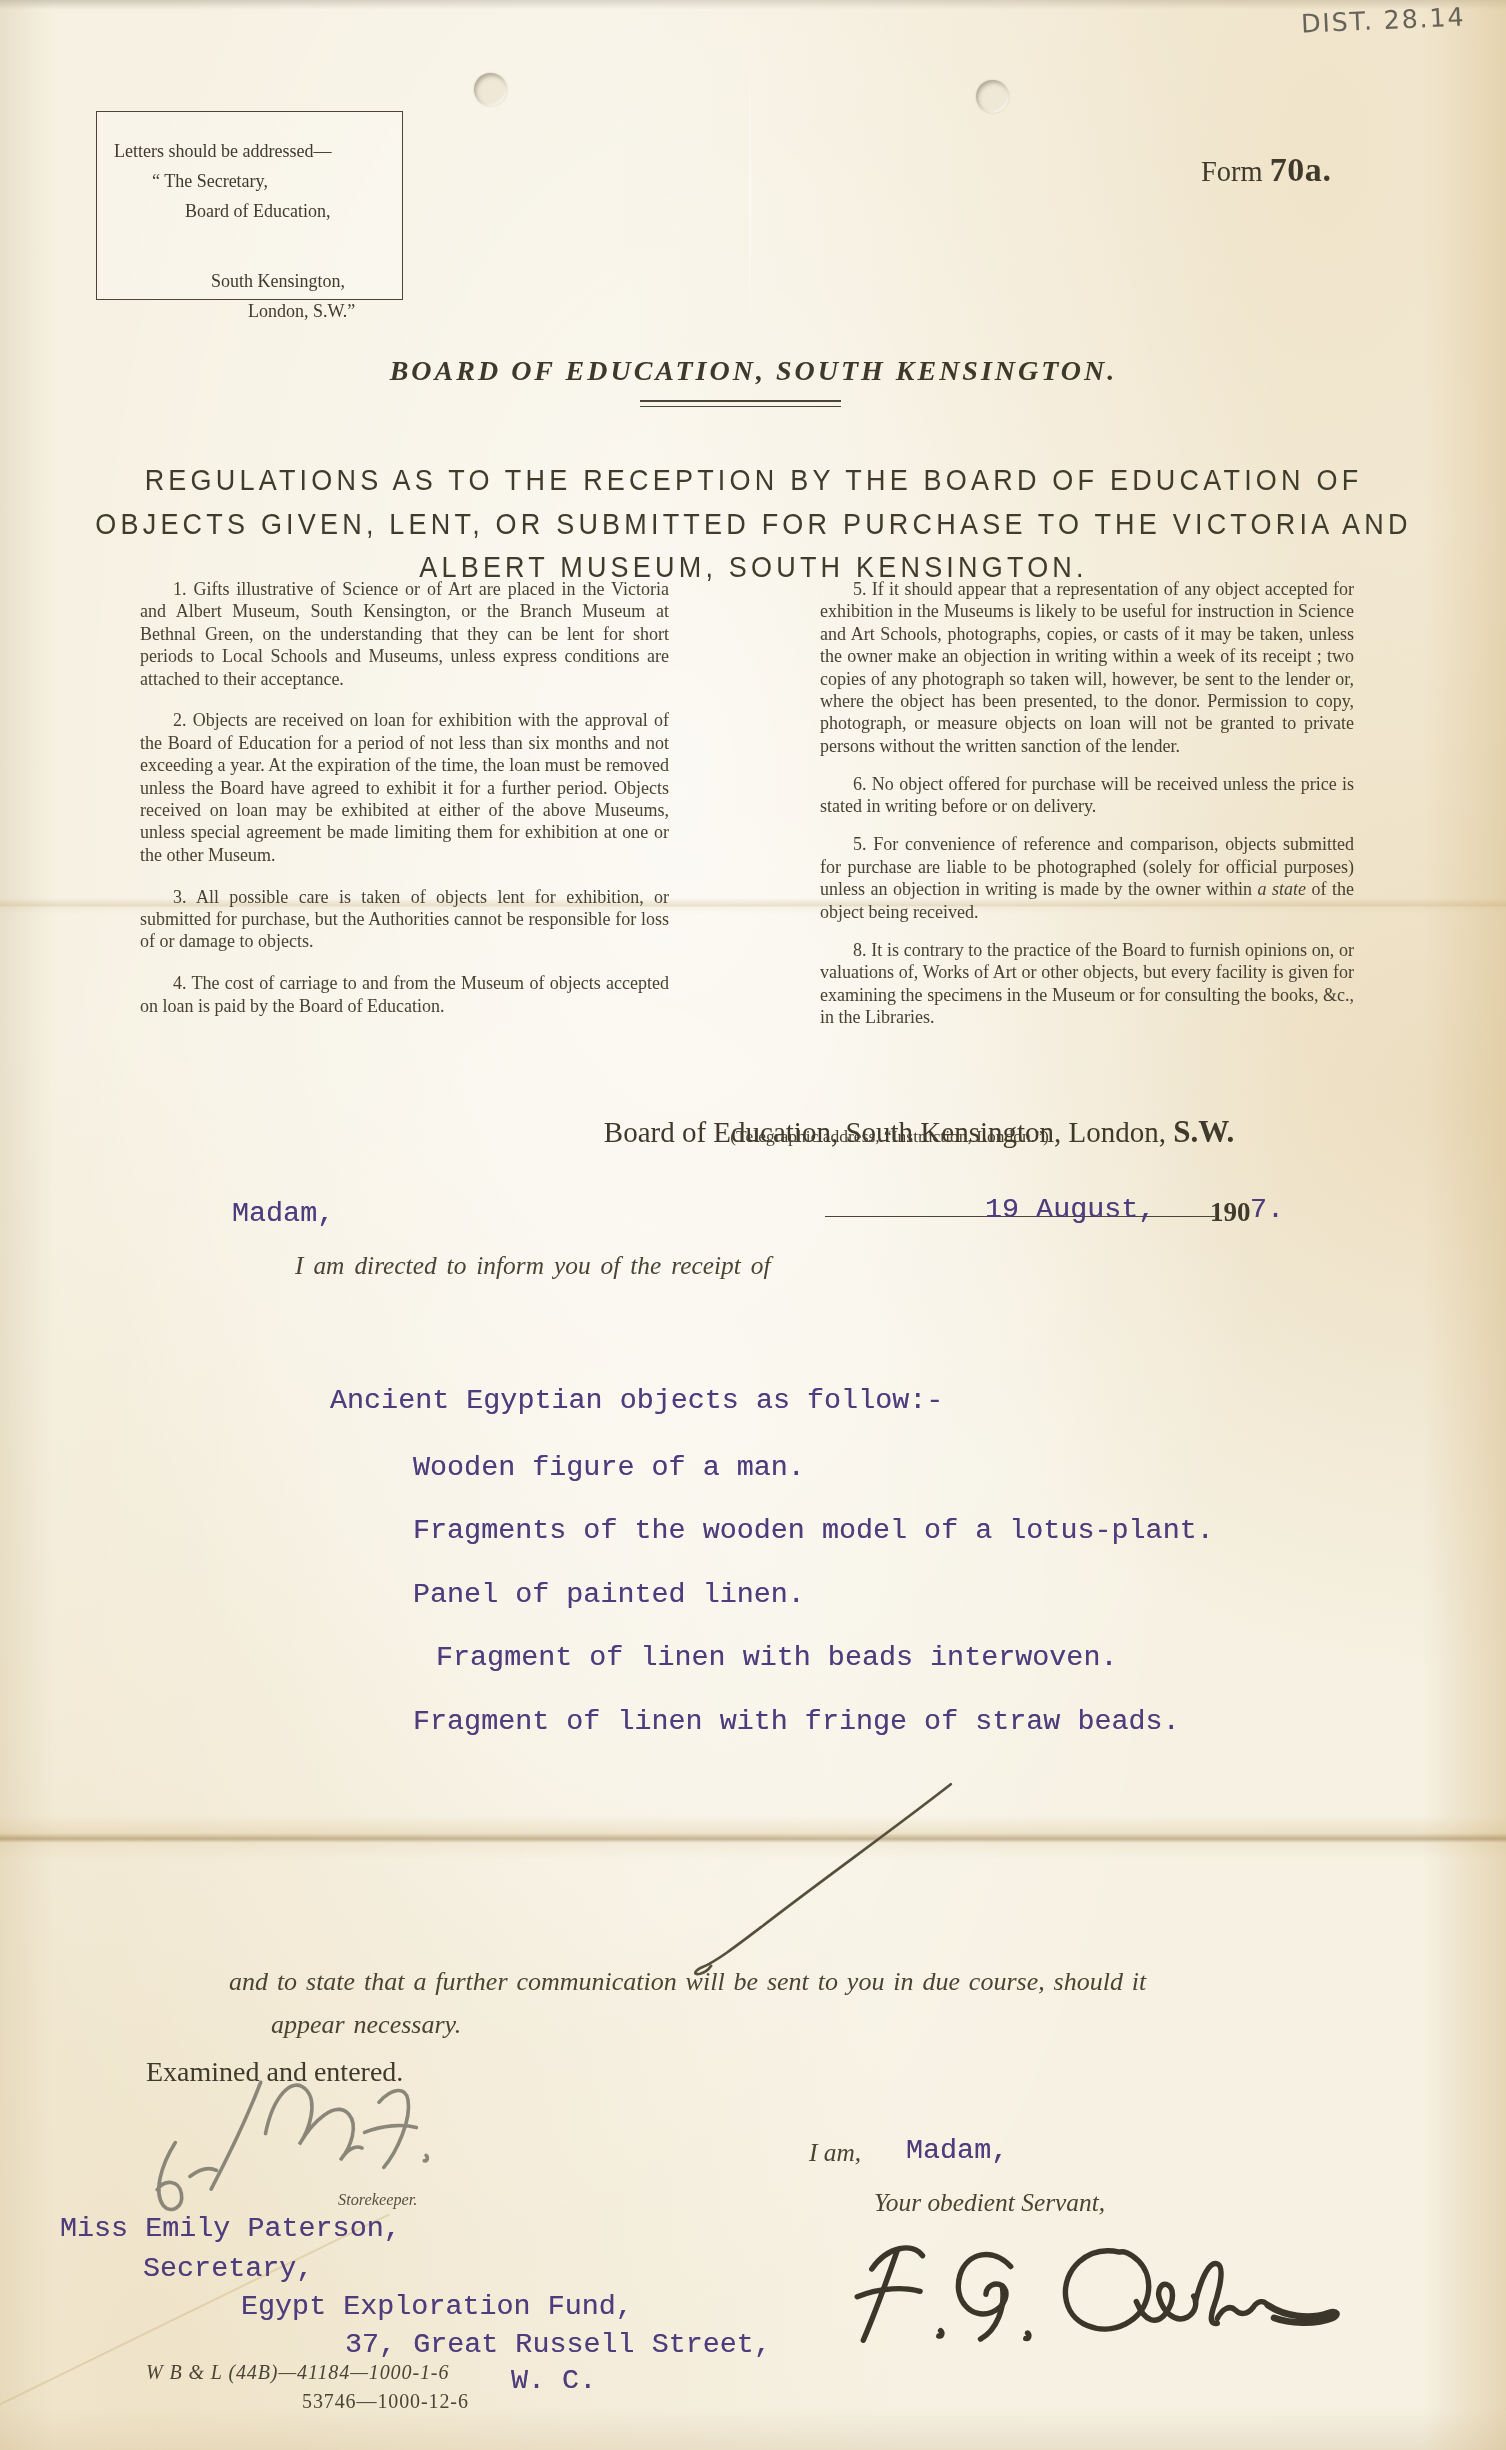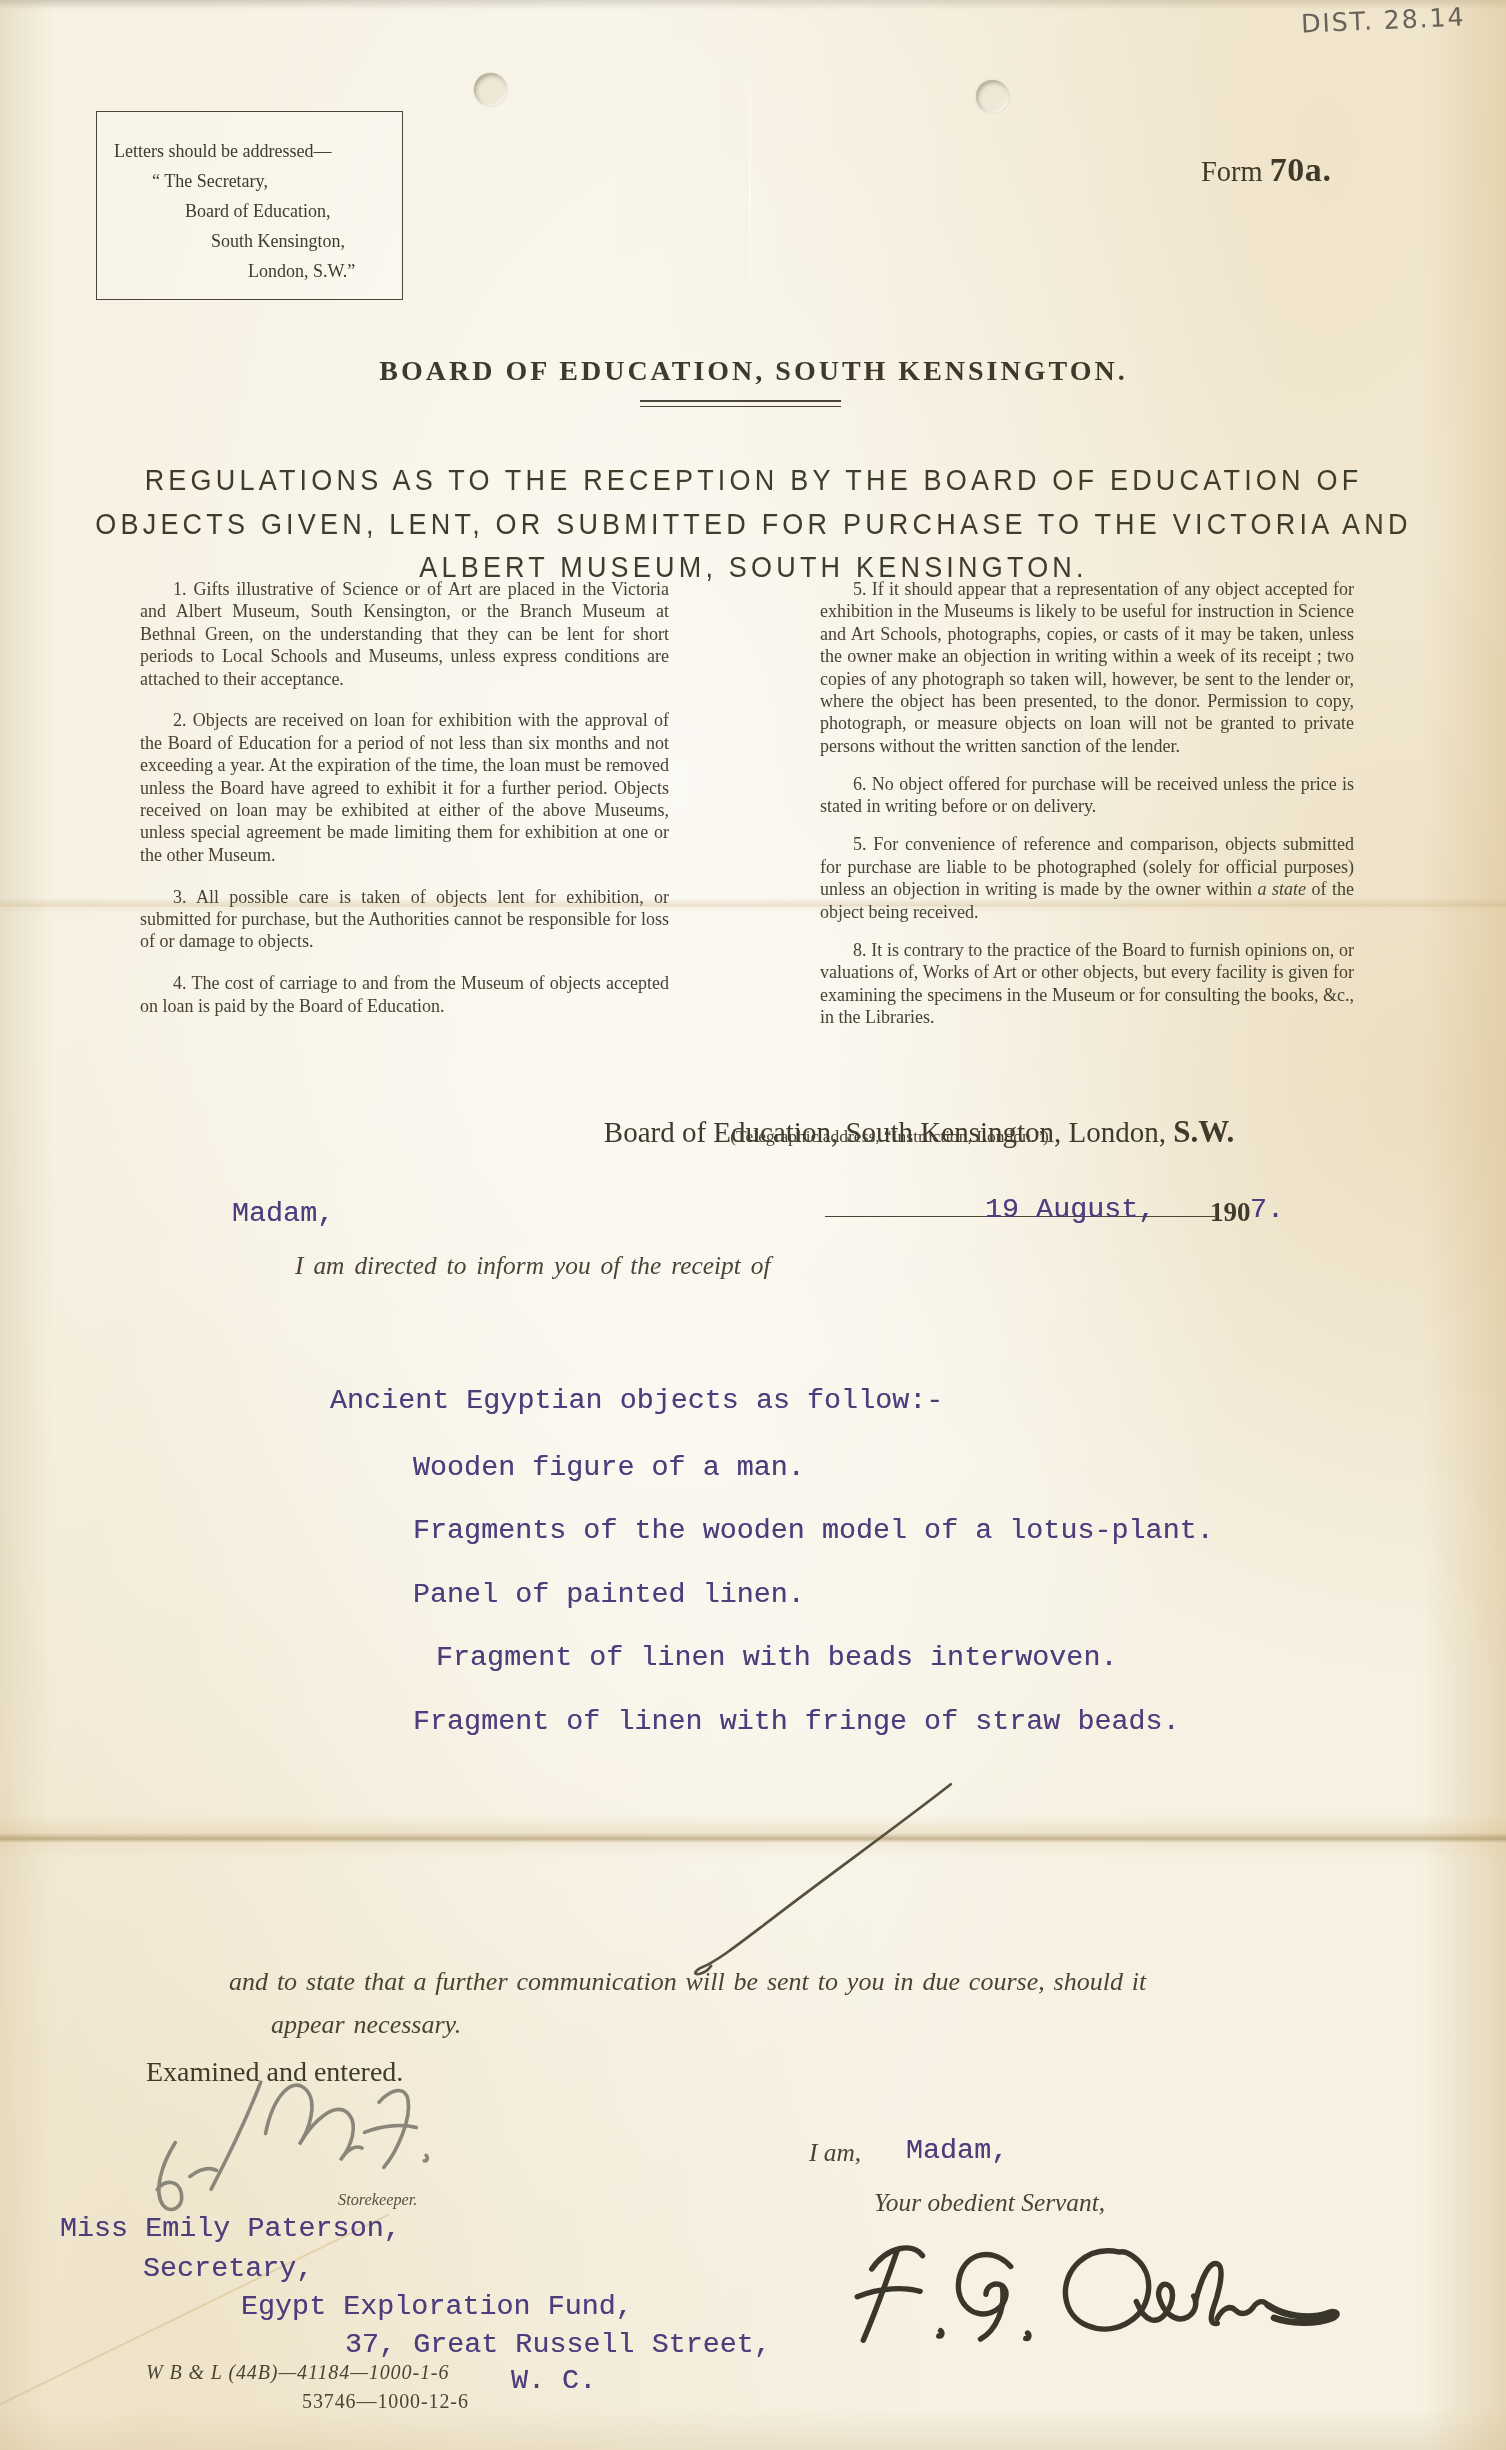--- a/index.html
+++ b/index.html
@@ -120,30 +120,30 @@
   <div class="abs crease-strong" style="top:1815px;"></div>
   <div class="abs crease-vert" style="left:749px;top:36px;height:315px;"></div>
   <div class="abs crease-diag" style="left:-24px;top:2415px;width:460px;transform:rotate(-26deg);"></div>
 
   <div class="abs dist" style="left:1301px;top:4.8px;">DIST. 28.14</div>
 
   <div class="abs address-box" style="left:96px;top:111px;">
     <div>Letters should be addressed—</div>
     <div style="padding-left:38px;">“ The Secretary,</div>
     <div style="padding-left:71px;">Board of Education,</div>
-    <div style="padding-left:97px;">South Kensington,</div>
+    <div style="padding-left:97px;margin-top:40px;">South Kensington,</div>
     <div style="padding-left:134px;">London, S.W.”</div>
   </div>
 
   <div class="abs form-label ink" style="left:1201px;top:151px;">
     <span>Form</span>
     <b>70a.</b>
   </div>
 
-  <div class="abs doc-title" style="top:355px;">BOARD OF EDUCATION, SOUTH KENSINGTON.</div>
+  <div class="abs doc-title" style="top:355px;font-style:italic;">BOARD OF EDUCATION, SOUTH KENSINGTON.</div>
   <div class="abs double-rule" style="left:640px;top:400px;"></div>
 
   <div class="abs reg-heading" style="top:459px;">
     <div>REGULATIONS AS TO THE RECEPTION BY THE BOARD OF EDUCATION OF</div>
     <div>OBJECTS GIVEN, LENT, OR SUBMITTED FOR PURCHASE TO THE VICTORIA AND</div>
     <div>ALBERT MUSEUM, SOUTH KENSINGTON.</div>
   </div>
 
   <div class="abs reg-col" style="left:140px;top:578px;width:529px;">
     <p>1.  Gifts illustrative of Science or of Art are placed in the Victoria and Albert Museum, South Kensington, or the Branch Museum at Bethnal Green, on the understanding that they can be lent for short periods to Local Schools and Museums, unless express conditions are attached to their acceptance.</p>

